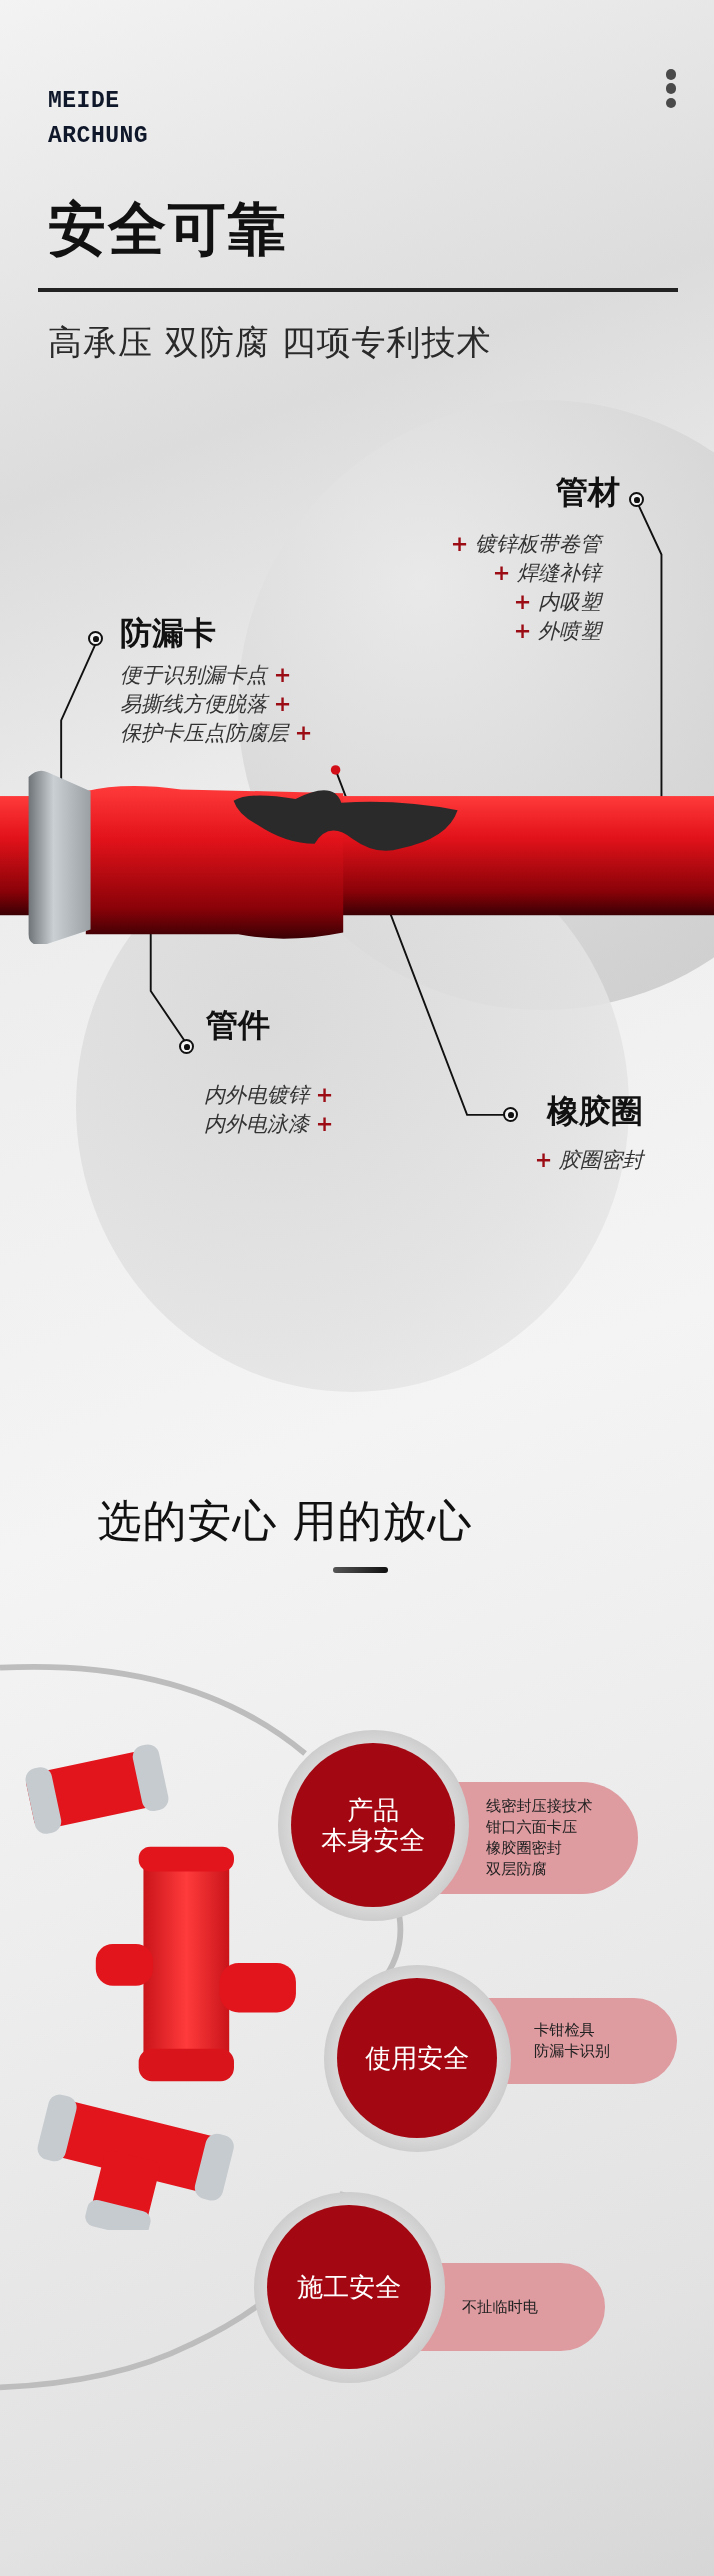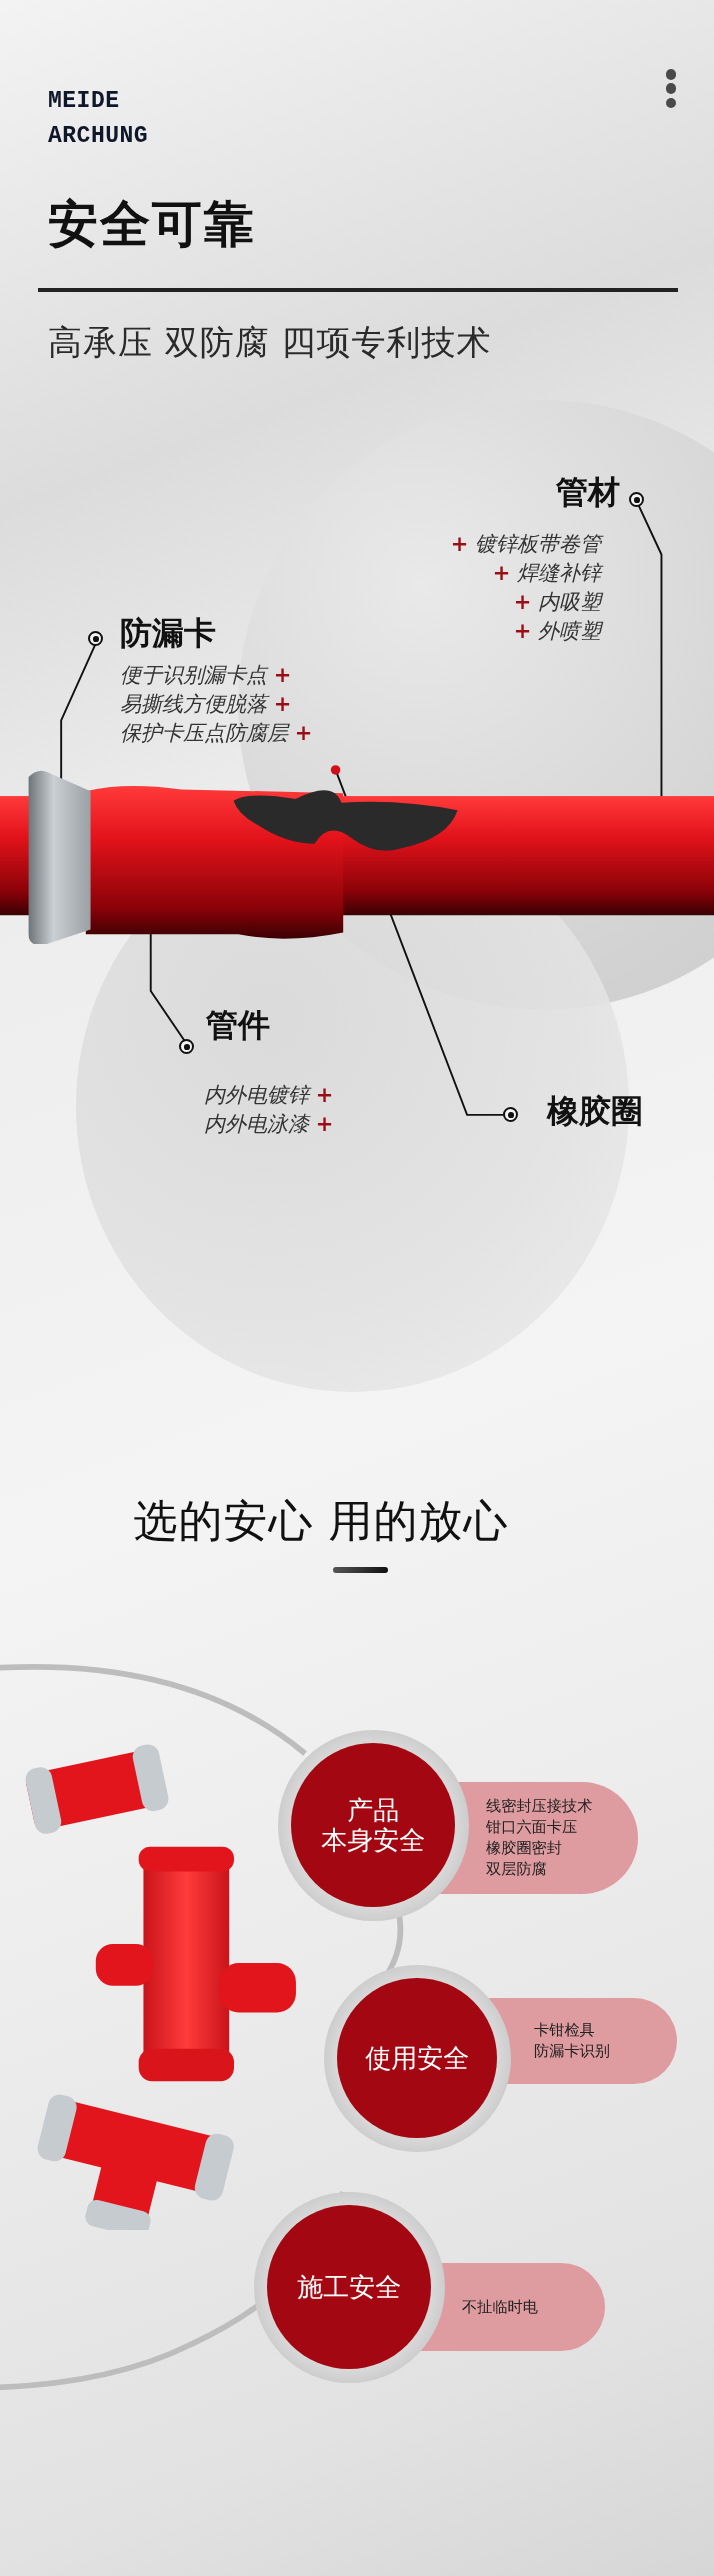--- a/index.html
+++ b/index.html
@@ -3,34 +3,34 @@
 <meta charset="utf-8">
 <style>
   html,body{margin:0;padding:0;}
   body{width:715px;height:2576px;position:relative;overflow:hidden;
     font-family:"DejaVu Sans","Liberation Sans",sans-serif;
     background:linear-gradient(160deg,#f3f3f3 0%,#dcdcdc 18%,#ededed 32%,#f4f4f4 55%,#ededed 70%,#e2e2e2 90%,#d6d6d6 100%);}
   .abs{position:absolute;}
   .brand{left:48px;top:84px;font-family:Liberation Mono, monospace;font-weight:bold;font-size:23px;line-height:35px;color:#0f172a;letter-spacing:0.5px;}
   .dots{right:36px;top:69px;width:13.3px;}
   .dots span{display:block;width:10.5px;height:10.5px;border-radius:50%;background:#4a4a4a;margin-bottom:3.8px;}
-  .title{left:48px;top:191px;font-size:50px;font-weight:bold;color:#111;letter-spacing:1.9px;}
+  .title{left:48px;top:191px;font-size:58px;font-weight:bold;color:#111;letter-spacing:1.9px;}
   .rule{left:38px;top:288px;width:640px;height:3.8px;background:#222;}
   .subtitle{left:48px;top:320px;font-size:34px;color:#2a2a2a;letter-spacing:1px;}
   .bgcircle{border-radius:50%;}
   .c1{left:238px;top:400px;width:610px;height:610px;background:radial-gradient(circle at 30% 30%,#e9e9e9,#d2d2d2 70%,#cbcbcb);}
   .c2{left:76px;top:820px;width:553px;height:572px;background:radial-gradient(circle at 35% 35%,#d8d8d8,#e2e2e2 60%,#ececec);opacity:0.9;}
   .label-h{font-size:32px;color:#111;font-weight:bold;}
   .bul{font-size:21px;color:#333;line-height:29px;font-style:italic;}
   .plus{color:#9b0c14;font-weight:bold;}
   .marker{width:15.2px;height:15.2px;border-radius:50%;border:2.4px solid #111;box-sizing:border-box;background:#f4f4f4;}
   .marker::after{content:"";position:absolute;left:2.9px;top:2.9px;width:5.7px;height:5.7px;border-radius:50%;background:#111;}
   .right{text-align:right;}
   .pipe{left:0;top:753px;width:715px;height:191px;}
-  .sect-title{left:0;width:570px;top:1492px;text-align:center;font-size:44px;color:#111;letter-spacing:1px;margin-left:36px;}
+  .sect-title{left:0;width:570px;top:1492px;text-align:center;font-size:44px;color:#111;letter-spacing:1px;}
   .sect-bar{left:333px;top:1567px;width:55px;height:5.7px;border-radius:2.9px;background:linear-gradient(90deg,#555,#111);}
   .ring{border-radius:50%;background:radial-gradient(circle,#d9d9d9 60%,#bdbdbd 85%,#e6e6e6);}
   .disc{position:absolute;border-radius:50%;background:#a30812;display:flex;align-items:center;justify-content:center;text-align:center;color:#fff;font-size:26px;line-height:30.5px;}
   .pill{background:#de9ba0;border-radius:0 57px 57px 0;color:#222;font-size:15.2px;line-height:21px;display:flex;flex-direction:column;justify-content:center;}
 </style>
 </head>
 <body>
 
 <div class="abs bgcircle c1"></div>
 <div class="abs bgcircle c2"></div>
@@ -108,20 +108,21 @@
 <div class="abs bul" style="left:204px;top:1081px;">
   <div><span>内外电镀锌</span> <span class="plus">+</span></div>
   <div><span>内外电泳漆</span> <span class="plus">+</span></div>
 </div>
 
 <div class="abs" style="left:503px;top:1107px;">
     <div class="marker" style="position:relative"></div>
   </div>
 <div class="abs label-h right" style="right:72px;top:1090px;">橡胶圈</div>
 <div class="abs bul right" style="right:72px;top:1146px;">
+  <div><span class="plus">+</span> <span>胶圈密封</span></div>
 </div>
 
 <div class="abs sect-title">选的安心 用的放心</div>
 <div class="abs sect-bar"></div>
 
 <svg class="abs" style="left:0;top:1620px" width="715" height="858" viewBox="0 0 750 900">
   <path d="M0 50 Q200 40 320 140 M400 260 Q440 330 400 380 M360 600 Q330 700 200 760 Q120 800 0 805" stroke="#bdbdbd" stroke-width="6" fill="none"></path>
 </svg>
 
 <svg class="abs" style="left:9.5px;top:1734px" width="305" height="496" viewBox="0 0 320 520">

